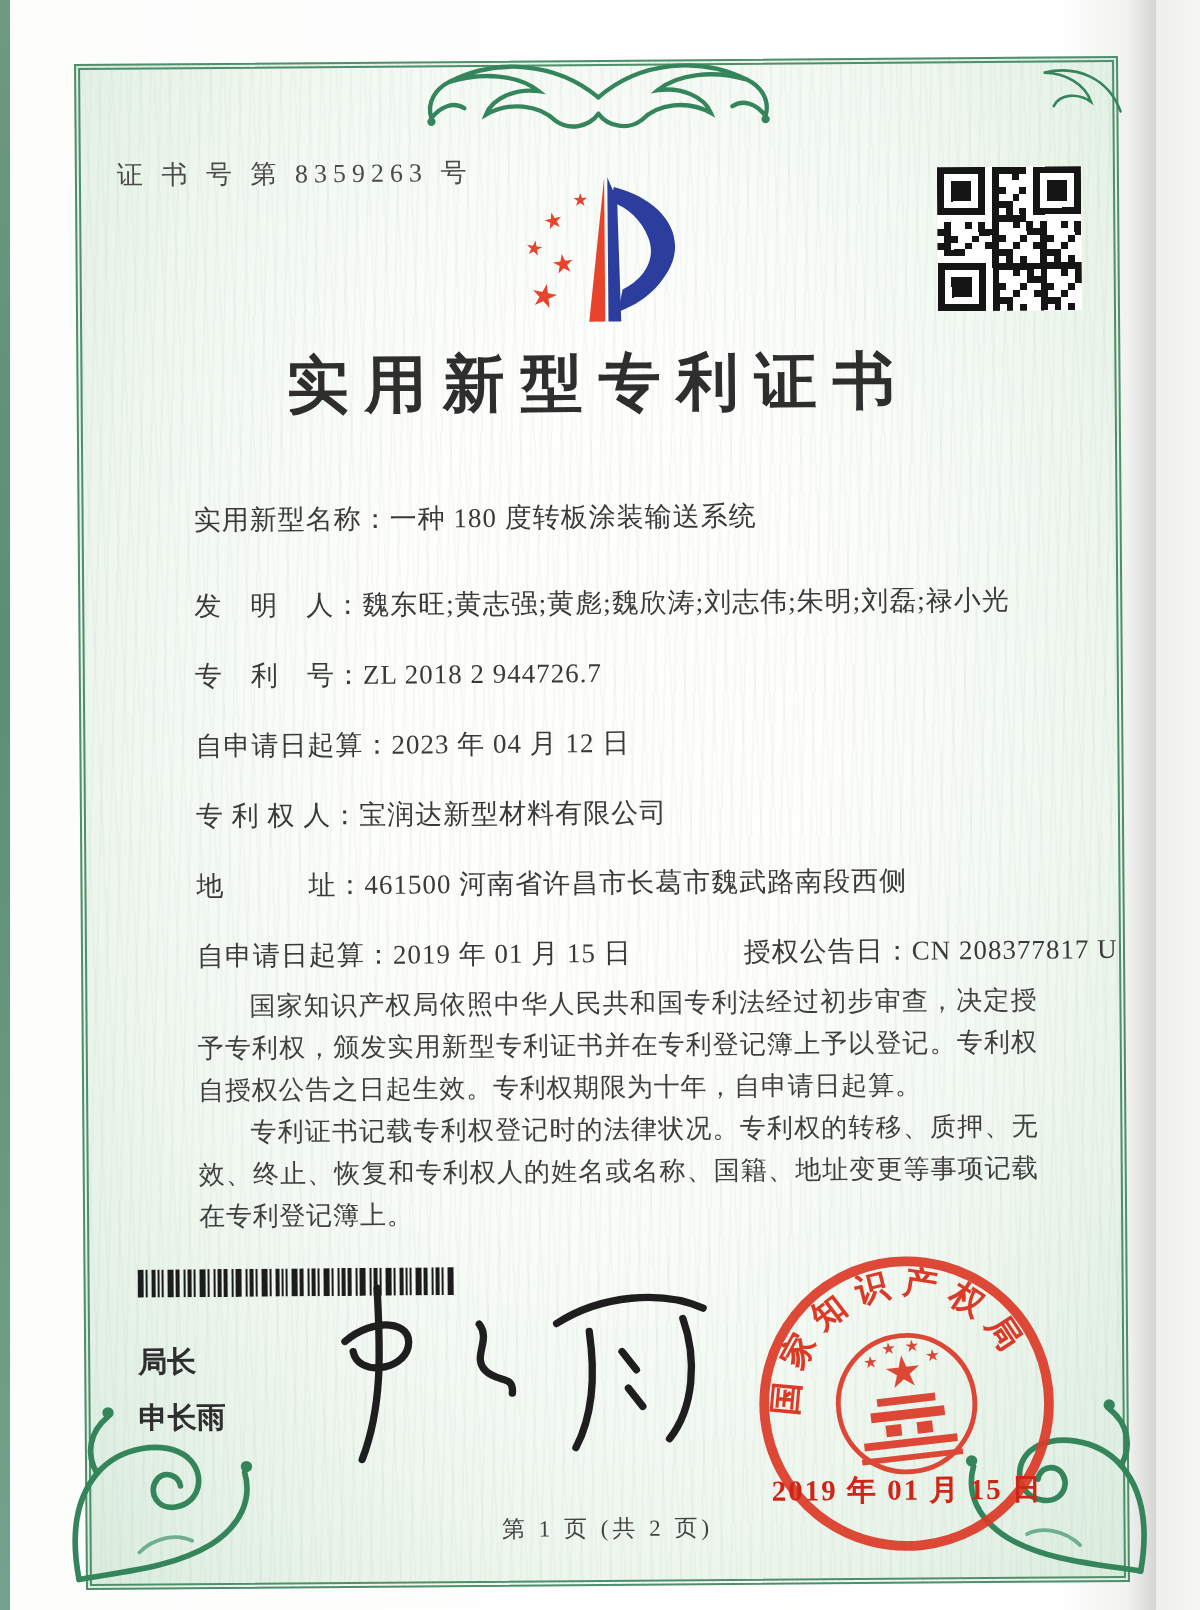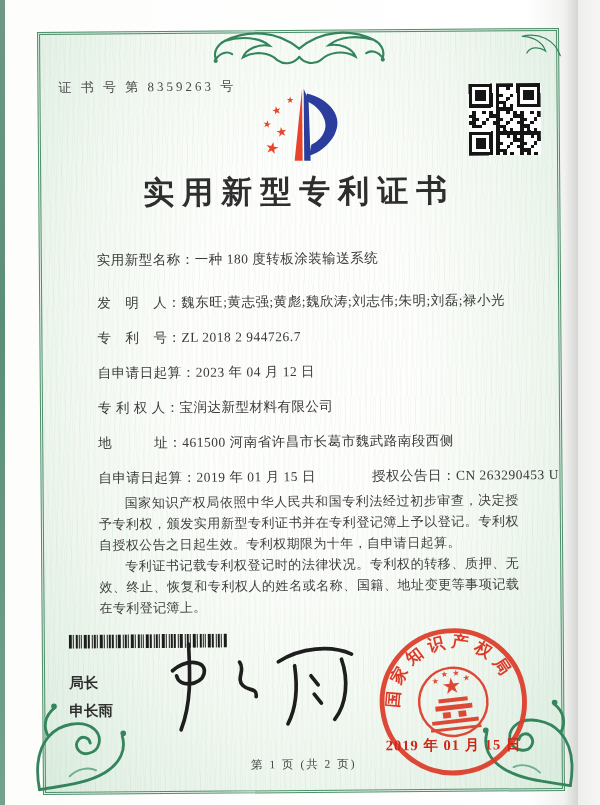--- a/index.html
+++ b/index.html
@@ -35,21 +35,21 @@
   .field-row.first{margin-bottom:24px;}
   .f-label{color:#3a3a3a;}
   .f-value{color:#3a3a3a;}
   .grant-gap{display:inline-block;width:56px;}
 
   .body-text{position:absolute;left:55px;top:458px;right:41px;font-size:13px;
     line-height:21px;color:#3f3f3f;text-align:justify;letter-spacing:.4px;}
   .body-text p{margin:0;text-indent:2em;}
 
   .barcode{position:absolute;left:24px;top:600px;width:162px;height:14px;}
-  .officer{position:absolute;left:24px;top:634px;font-family:Liberation Serif, serif;
+  .officer{position:absolute;left:24px;top:634px;font-family:Liberation Mono, monospace;
     font-weight:600;font-size:14.5px;color:#2f2f2f;line-height:28px;}
   .signature{position:absolute;left:96px;top:596px;width:236px;height:112px;}
 
   .seal{position:absolute;left:330px;top:592px;width:156px;height:156px;transform:rotate(-6deg);}
   .seal-arc{font-size:17px;font-weight:700;letter-spacing:6px;fill:#dc3a27;}
   .seal-date{position:absolute;left:302px;top:704px;width:212px;text-align:center;
     font-size:14.5px;font-weight:700;color:#cf2517;letter-spacing:1px;}
 
   .footer{position:absolute;left:0;top:724px;width:100%;text-align:center;
     font-size:11.5px;color:#444;letter-spacing:2px;}
@@ -270,21 +270,21 @@
       <div class="field-row">
         <span class="f-label">自申请日起算：</span><span class="f-value">2023 年 04 月 12 日</span>
       </div>
       <div class="field-row">
         <span class="f-label">专 利 权 人：</span><span class="f-value">宝润达新型材料有限公司</span>
       </div>
       <div class="field-row">
         <span class="f-label">地　　　址：</span><span class="f-value">461500 河南省许昌市长葛市魏武路南段西侧</span>
       </div>
       <div class="field-row">
-        <span class="f-label">自申请日起算：</span><span class="f-value">2019 年 01 月 15 日</span><span class="grant-gap"></span><span class="f-label">授权公告日：</span><span class="f-value">CN 263290453 U</span>
+        <span class="f-label">自申请日起算：</span><span class="f-value">2019 年 01 月 15 日</span><span class="grant-gap"></span><span class="f-label">授权公告日：</span><span class="f-value">CN 208377817 U</span>
       </div>
     </div>
 
     <div class="body-text">
       <p>国家知识产权局依照中华人民共和国专利法经过初步审查，决定授予专利权，颁发实用新型专利证书并在专利登记簿上予以登记。专利权自授权公告之日起生效。专利权期限为十年，自申请日起算。</p>
       <p>专利证书记载专利权登记时的法律状况。专利权的转移、质押、无效、终止、恢复和专利权人的姓名或名称、国籍、地址变更等事项记载在专利登记簿上。</p>
     </div>
 
     <svg class="barcode" viewBox="0 0 162 14" preserveAspectRatio="none">
       <g id="bc-bars" fill="#1c1c1c">

